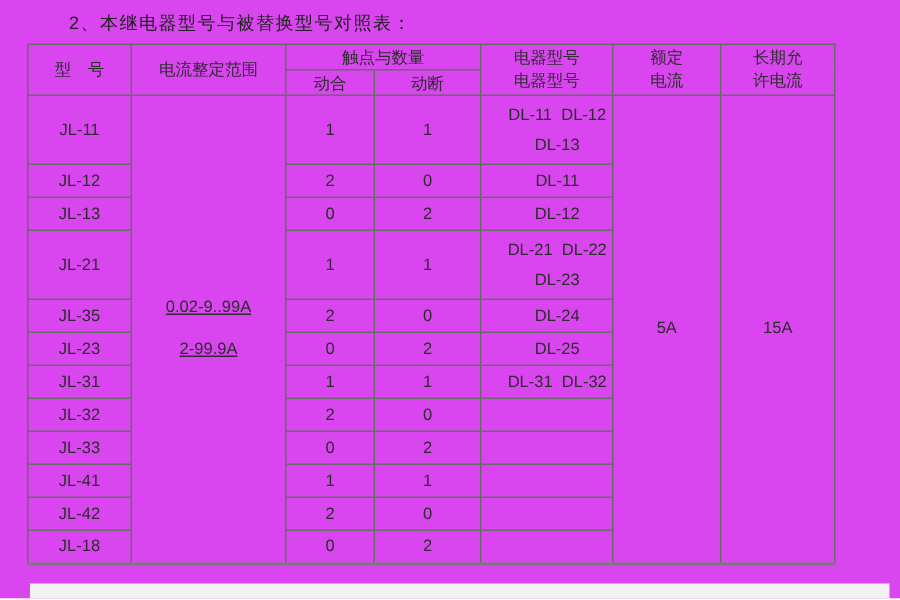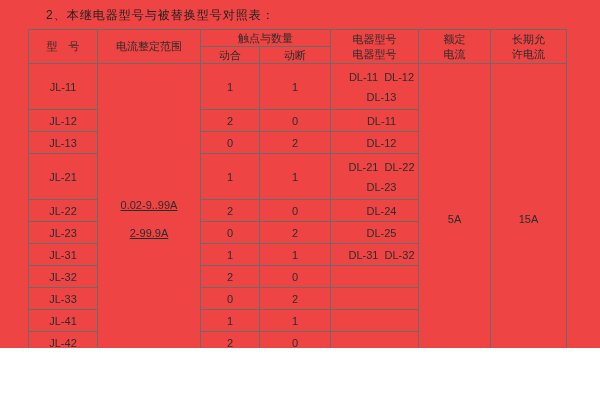--- a/index.html
+++ b/index.html
@@ -1,36 +1,36 @@
 <!DOCTYPE html>
 <html><head>
 <meta charset="utf-8">
 <style>
   html, body { margin: 0; padding: 0; background: #ffffff; }
   .page {
     position: relative;
     width: 600px;
-    height: 348px;
-    background: #ef4444;
+    height: 399px;
+    background: #d946ef;
     overflow: hidden;
     font-family: "Liberation Sans", "DejaVu Sans", sans-serif;
     color: #2d2d2d;
   }
   .title {
     position: absolute;
     left: 46px;
     top: 7px;
     font-size: 12px;
     letter-spacing: 1px;
     color: #222222;
     white-space: nowrap;
   }
   .spec-table {
     position: absolute;
-    left: 28px;
+    left: 18px;
     top: 29px;
     border-collapse: collapse;
     table-layout: fixed;
     border: 1px solid #5e5e5e;
     border-bottom: 2px solid #7a7a7a;
   }
   .spec-table th, .spec-table td {
     border: 1px solid #6a6a6a;
     font-size: 11px;
     font-weight: normal;
@@ -131,21 +131,21 @@
       <tr class="tall">
         <td>JL-21</td>
         <td>1</td>
         <td>1</td>
         <td class="dl">
           <div>DL-21  DL-22</div>
           <div>DL-23</div>
         </td>
       </tr>
       <tr>
-        <td>JL-22</td>
+        <td>JL-35</td>
         <td>2</td>
         <td>0</td>
         <td class="dl">
             <div>DL-24</div>
           </td>
       </tr>
       <tr>
         <td>JL-23</td>
         <td>0</td>
         <td>2</td>

